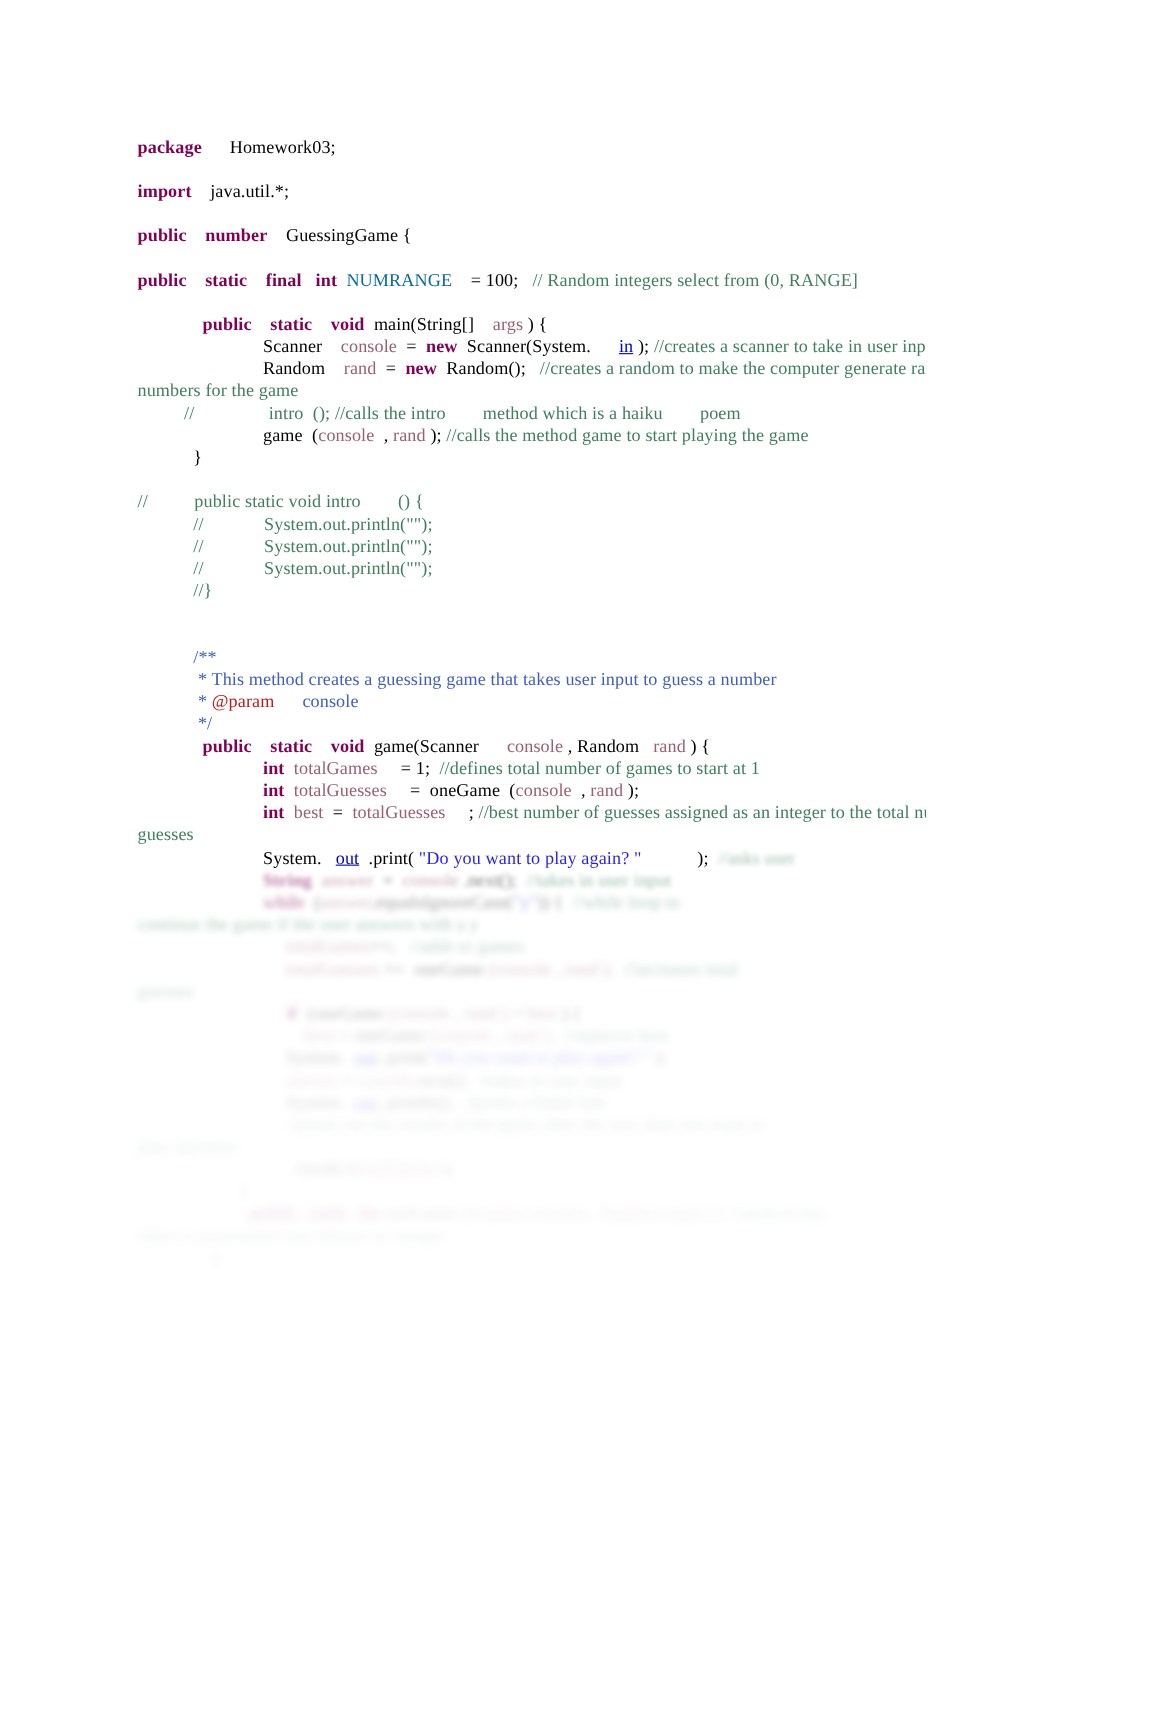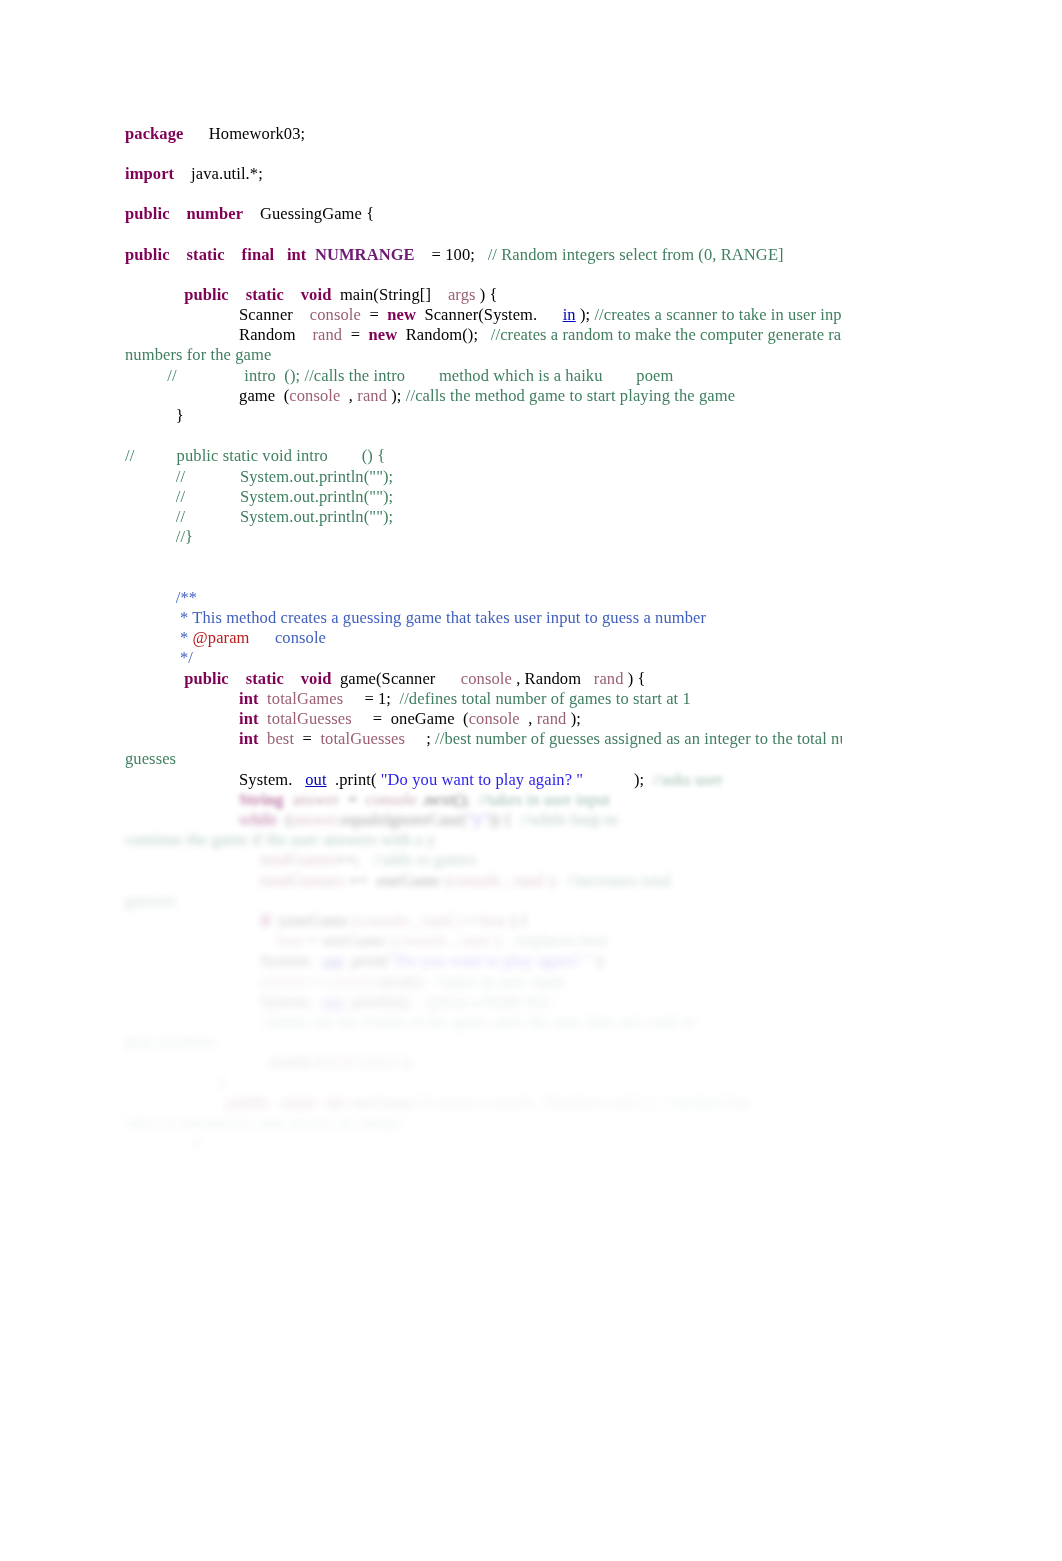--- a/index.html
+++ b/index.html
@@ -34,21 +34,21 @@
   
   .gap { margin-bottom: 20px; }
   .blank { height: 20.2px; }
 
   
   .kw   { color: #7F0055; font-weight: 700; }
   .cmt  { color: #3F7F5F; }
   .doc  { color: #3F5FBF; }
   .dtag { color: #b91c1c; }
   .str  { color: #2A1FE8; }
-  .cst  { color: #701a75; font-weight: 700; }
+  .cst  { color: #0369a1; font-weight: 400; }
   .fld  { color: #0000C0; text-decoration: underline; }
   .var  { color: #9A5F72; }
   .plain{ color: #000000; }
   .b1 { filter: blur(2.4px); opacity: 0.52; }
   .b2 { filter: blur(3.0px); opacity: 0.40; }
   .b3 { filter: blur(3.4px); opacity: 0.32; }
   .b4 { filter: blur(3.6px); opacity: 0.26; }
   .b5 { filter: blur(3.8px); opacity: 0.21; }
   .b6 { filter: blur(4.0px); opacity: 0.17; }
   .b7 { filter: blur(4.2px); opacity: 0.14; }

